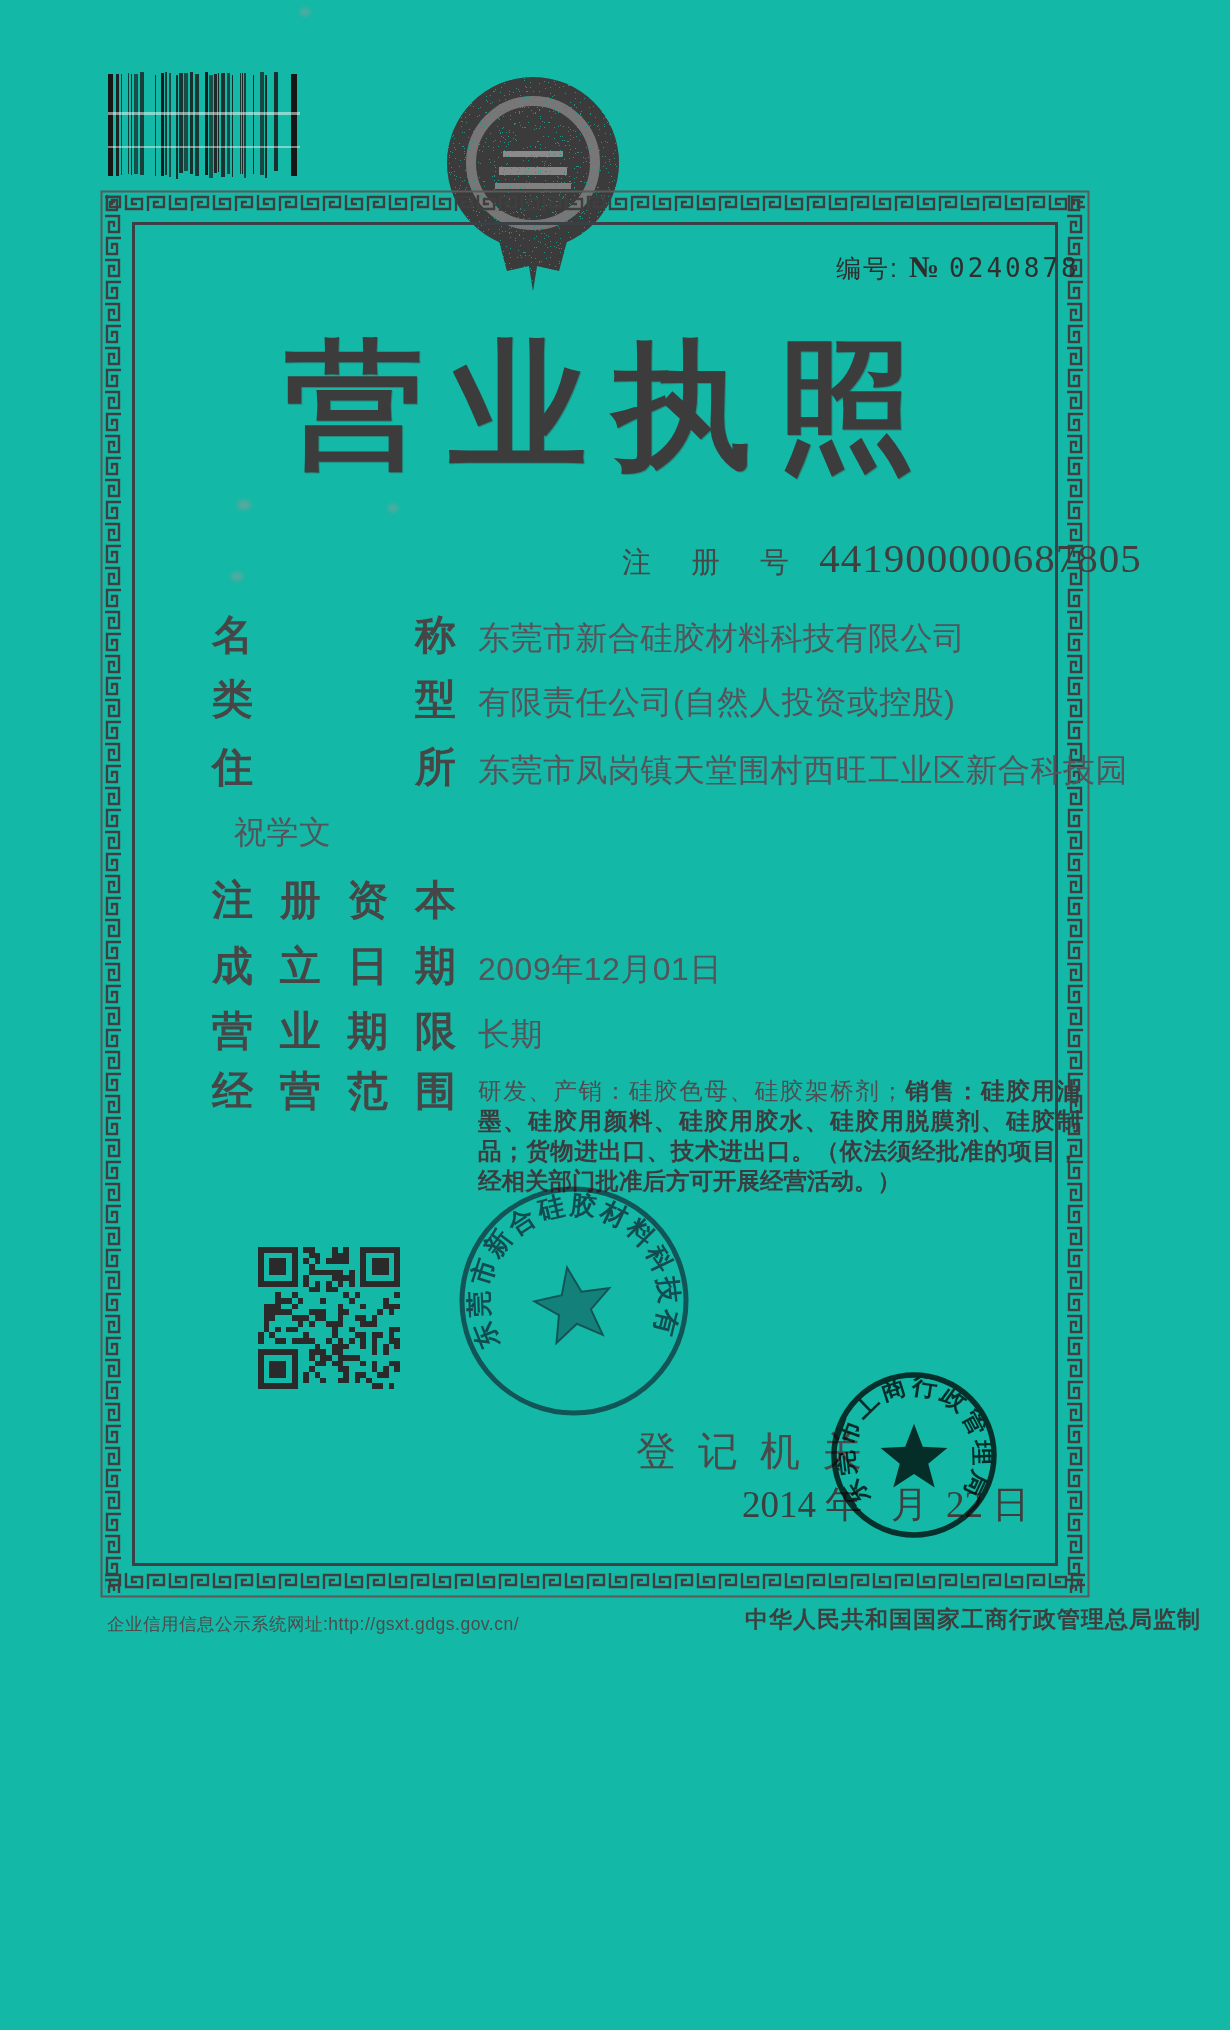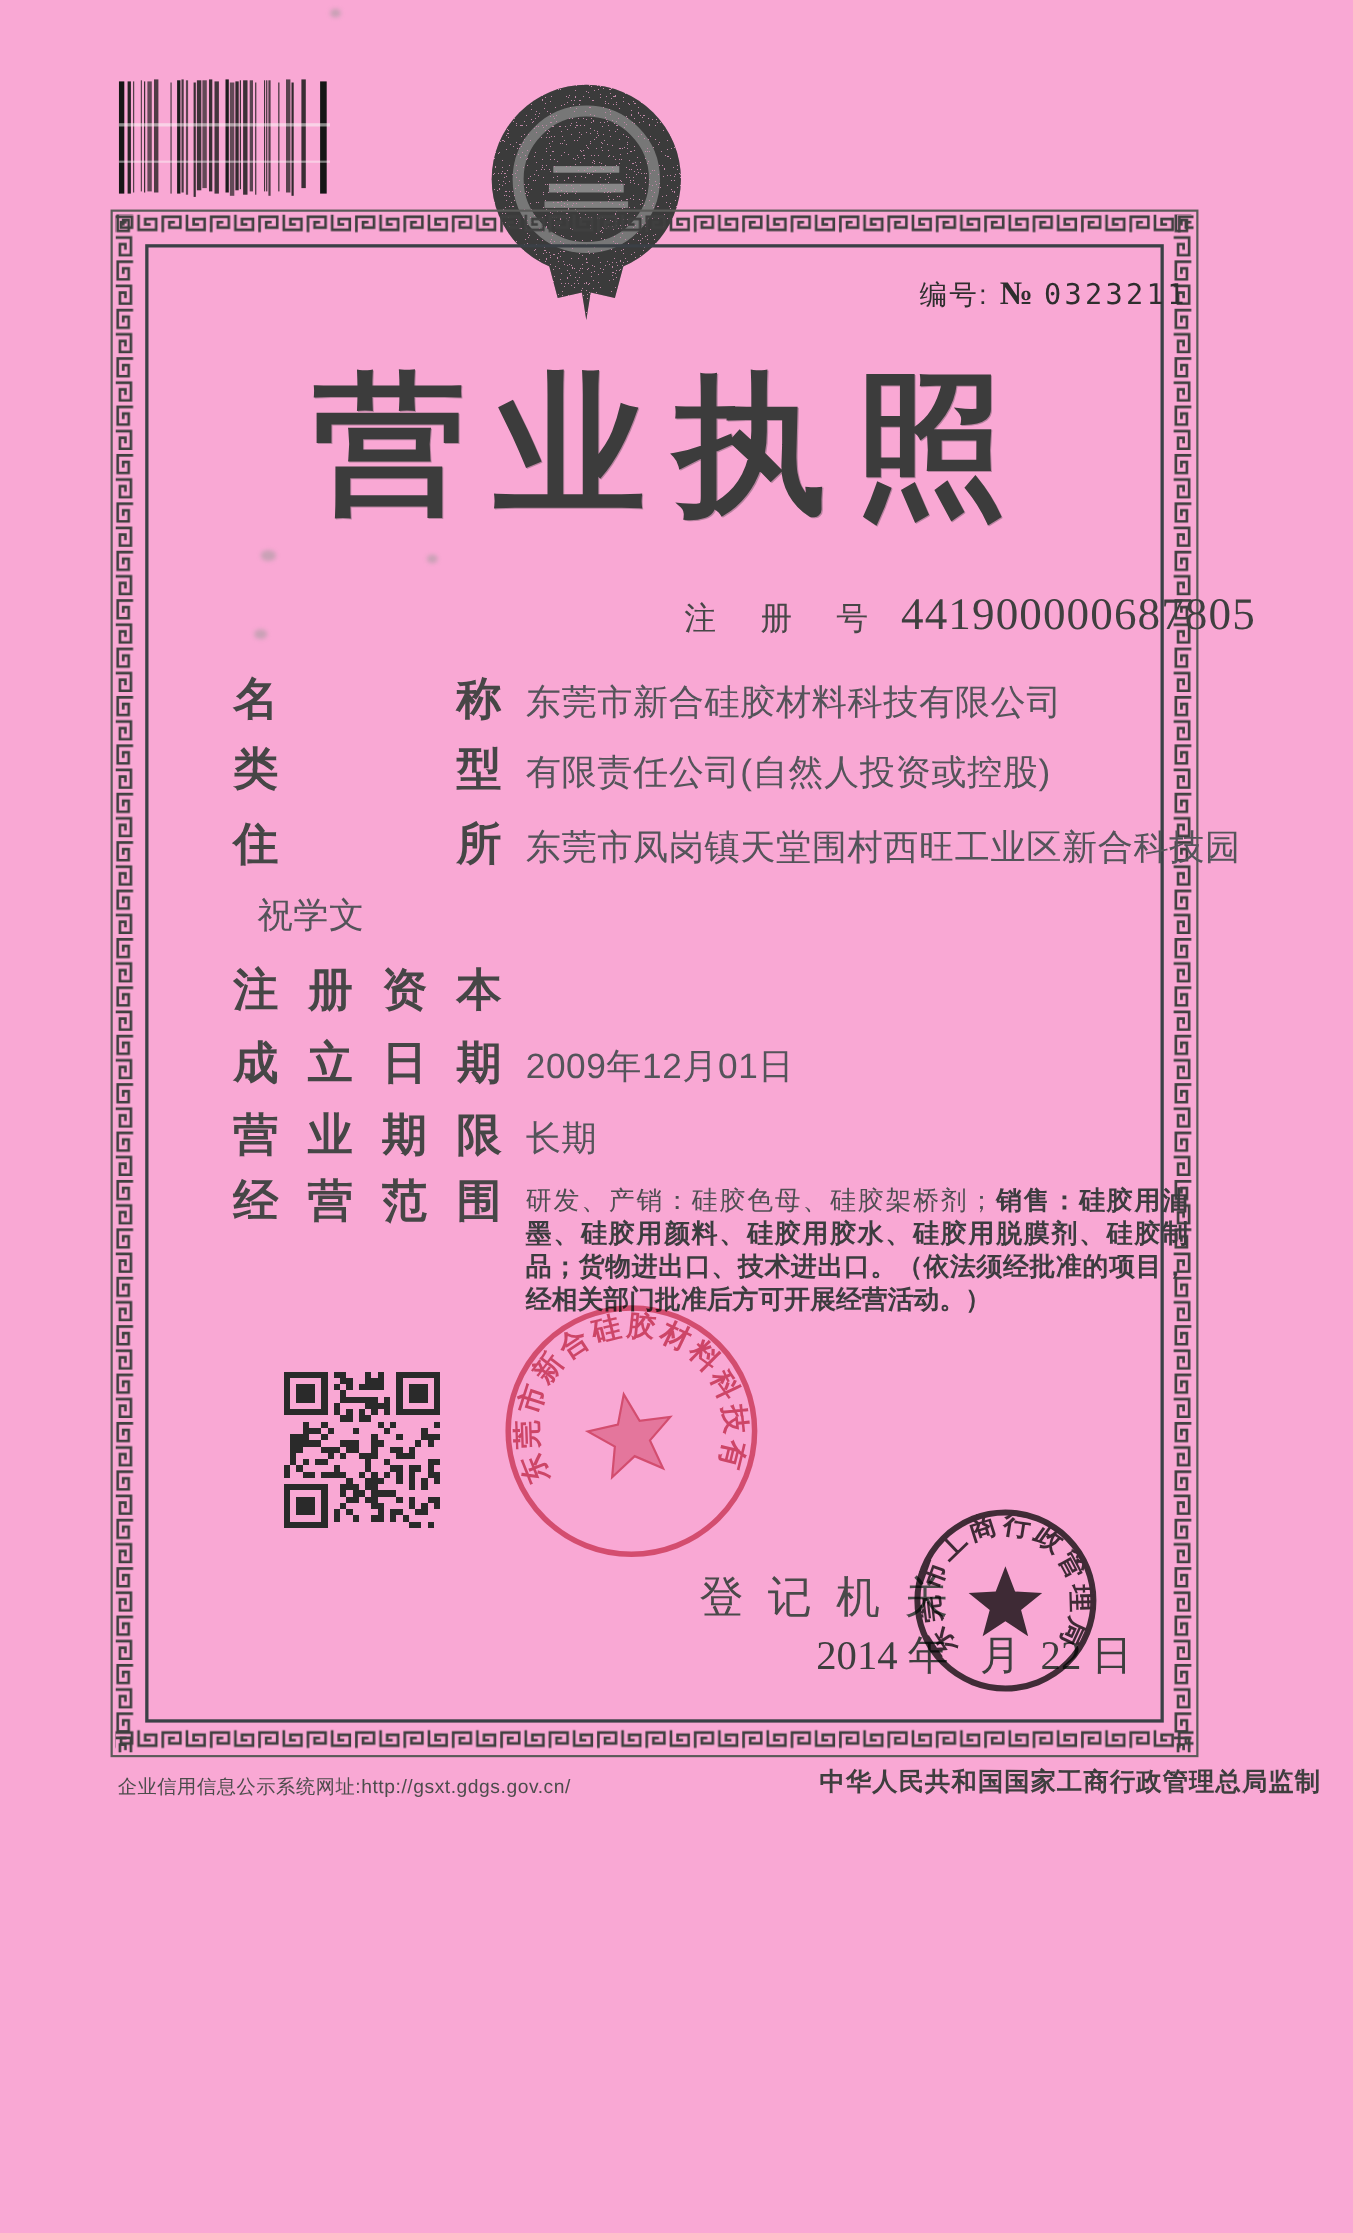--- a/index.html
+++ b/index.html
@@ -1,16 +1,16 @@
 <!DOCTYPE html>
 <html><head>
 <meta charset="utf-8">
 <style>
   html,body{margin:0;padding:0;background:#e9e9e7;}
-  .page{position:relative;width:1230px;height:2030px;background:#f9a8d4;
+  .page{position:relative;width:1230px;height:2030px;background:#14b8a6;
         font-family:"Liberation Sans",sans-serif;color:#3e3e3e;overflow:hidden;}
   .abs{position:absolute;}
   
   .serial{left:836px;top:250px;display:flex;align-items:baseline;gap:10px;color:#2e2e2e;}
   .serial .s-label{font-size:25px;letter-spacing:2px;}
   .serial .s-no{font-family:"Liberation Serif",serif;font-weight:700;font-size:30px;}
   .serial .s-num{font-family:"DejaVu Sans Mono",monospace;font-size:26px;letter-spacing:3px;}
   .title{left:285px;top:330px;font-size:138px;line-height:1.1;font-weight:900;
          letter-spacing:26px;color:#3c3c3c;white-space:nowrap;
          text-shadow:1px 1px 0 rgba(60,60,60,.35);}
@@ -117,21 +117,21 @@
     <rect x="5" y="5" width="980" height="22" fill="url(#meH)"></rect>
     <rect x="5" y="1381" width="980" height="22" fill="url(#meH)"></rect>
     <rect x="5" y="5" width="22" height="1398" fill="url(#meV)"></rect>
     <rect x="963" y="5" width="22" height="1398" fill="url(#meV)"></rect>
     <rect x="33.5" y="33.5" width="923" height="1341" fill="none" stroke="#3b4046" stroke-width="3"></rect>
   </svg>
 
   <div class="abs serial">
     <span class="s-label">编号:</span>
     <span class="s-no">№</span>
-    <span class="s-num">0323211</span>
+    <span class="s-num">0240878</span>
   </div>
 
   <div class="abs title">营业执照</div>
 
   <div class="abs regline">
     <span class="rl-label">注 册 号</span>
     <span class="rl-num">441900000687805</span>
   </div>
 
   <div class="row" style="top:612px">

